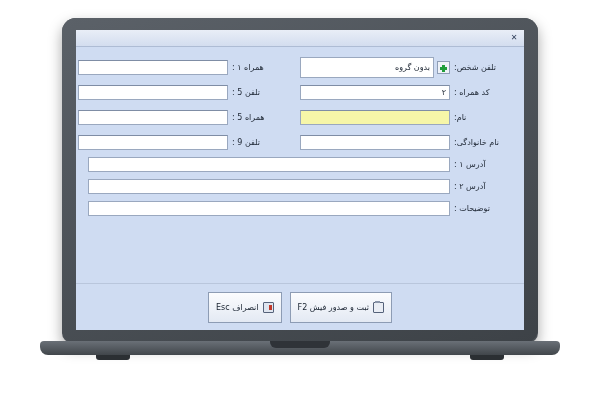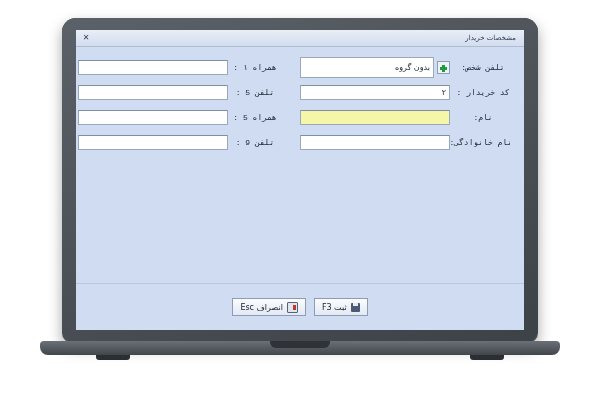--- a/index.html
+++ b/index.html
@@ -127,24 +127,23 @@
     grid-template-columns: 58px 150px 14px 46px 150px;
     grid-auto-rows: 22px;
     align-items: center;
     column-gap: 4px;
     row-gap: 3px;
   }
 
   .lbl {
     font-size: 8px;
     color: #1d2633;
-    text-align: center;
+    text-align: left;
     white-space: nowrap;
     direction: rtl;
-    font-family: Liberation Mono, monospace;
   }
 
   .field {
     height: 15px;
     background: #ffffff;
     border: 1px solid #9aa8bf;
     border-top-color: #7f8da5;
     box-sizing: border-box;
     font-size: 8px;
     color: #1d2633;
@@ -210,21 +209,21 @@
     height: 46px;
     border-top: 1px solid #b9c6dc;
     background: #cfdcf2;
     display: flex;
     align-items: center;
     justify-content: center;
     gap: 8px;
     direction: rtl;
   }
   .btn {
-    height: 18px;
+    height: 31px;
     background: linear-gradient(180deg,#fbfcfe 0%, #e3e9f3 100%);
     border: 1px solid #8d9cb4;
     box-sizing: border-box;
     font-size: 8px;
     color: #18222f;
     display: flex;
     align-items: center;
     gap: 4px;
     padding: 0 7px;
     cursor: pointer;
@@ -281,64 +280,73 @@
 <div id="scene">
 
   <div class="laptop-body"></div>
   <div class="laptop-bezel"></div>
 
   <div class="laptop-screen">
 
     <div class="app-window">
 
       <div class="titlebar">
-        <span class="title">مشخصات خریدار</span>
         <span class="win-btn">✕</span>
       </div>
 
       <div class="form-area">
 
         <div class="grid">
 
           <div class="lbl">تلفن شخص:</div>
           <div class="combo-wrap">
             <div class="plus-btn"></div>
             <div class="combo-field">بدون گروه</div>
           </div>
           <div></div>
           <div class="lbl">همراه ۱ :</div>
           <div class="field"></div>
 
-          <div class="lbl">کد خریدار :</div>
+          <div class="lbl">کد همراه :</div>
           <div class="field">۲</div>
           <div></div>
           <div class="lbl">تلفن 5 :</div>
           <div class="field"></div>
 
           <div class="lbl">نام:</div>
           <div class="field highlight"></div>
           <div></div>
           <div class="lbl">همراه 5 :</div>
           <div class="field"></div>
 
           <div class="lbl">نام خانوادگی:</div>
           <div class="field"></div>
           <div></div>
           <div class="lbl">تلفن 9 :</div>
           <div class="field"></div>
 
         </div>
 
+        <div class="wide-row">
+          <div class="lbl">آدرس ۱ :</div>
+          <div class="wide-field"></div>
+
+          <div class="lbl">آدرس ۲ :</div>
+          <div class="wide-field"></div>
+
+          <div class="lbl">توضیحات :</div>
+          <div class="wide-field"></div>
+        </div>
 
       </div>
 
       <div class="footer">
         <div class="btn">
-          <span class="gl save"></span>
-          <span>ثبت F3</span>
+          <span class="gl print"></span>
+          <span>ثبت و صدور فیش F2</span>
         </div>
         <div class="btn">
           <span class="gl esc"></span>
           <span>انصراف Esc</span>
         </div>
       </div>
 
     </div>
   </div>
 

